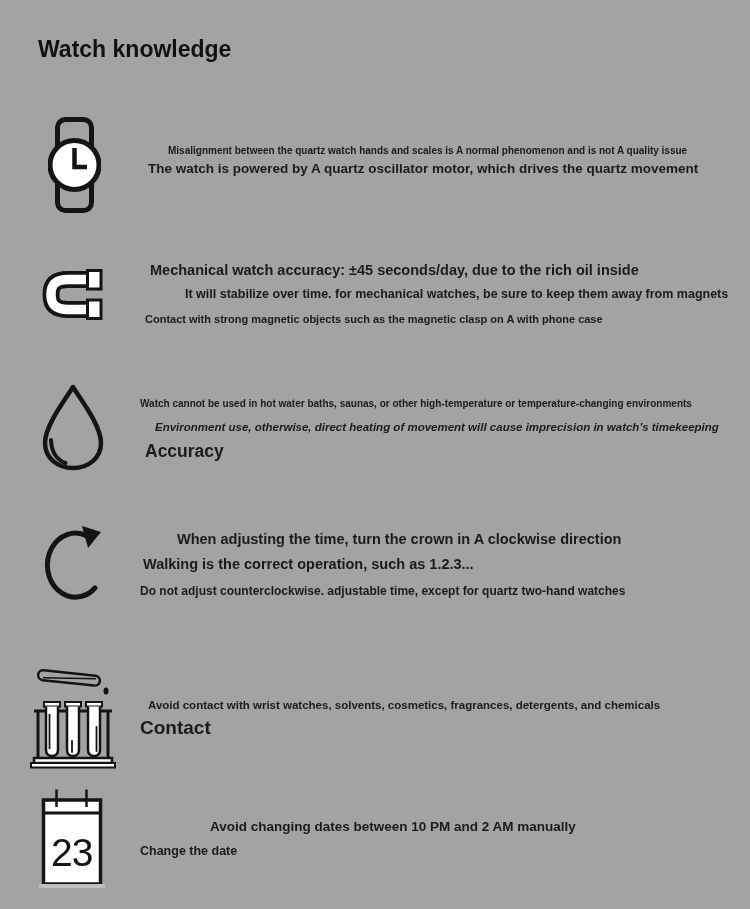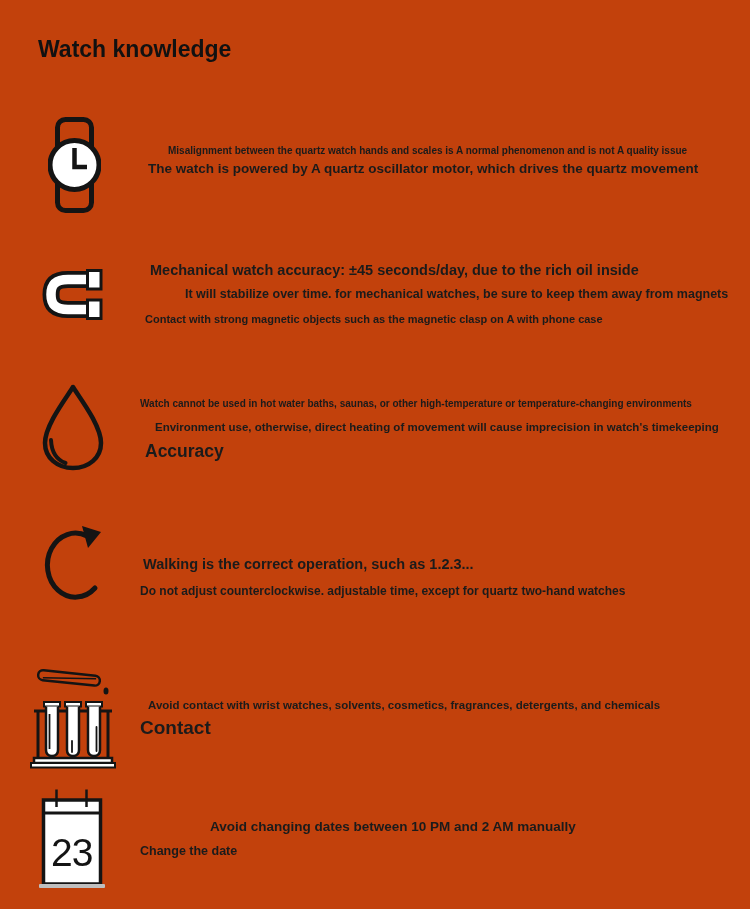--- a/index.html
+++ b/index.html
@@ -3,21 +3,21 @@
 <meta charset="utf-8">
 <style>
   html,body{margin:0;padding:0;}
   body{
     font-family:"Liberation Sans", sans-serif;
     background:#ffffff;
   }
   .page{
     position:relative;
     width:750px;height:909px;
-    background:#c2410c;
+    background:#a3a3a3;
     overflow:hidden;
     color:#1b1b1b;
   }
   .title{
     position:absolute;left:38px;top:36px;
     margin:0;font-size:23px;font-weight:700;color:#111;
     white-space:nowrap;
   }
   .section{position:absolute;left:0;width:750px;}
   .icon{position:absolute;}
@@ -74,31 +74,32 @@
   </div>
 
   <div class="section" style="top:384px;height:90px;">
     <div class="icon" style="left:40px;top:0px;">
       <svg width="66" height="87" viewBox="0 0 66 87" fill="none">
         <path d="M33 3 C27 13 5 41 5 59 C5 74 17.5 84 33 84 C48.5 84 61 74 61 59 C61 41 39 13 33 3 Z" stroke="#141414" stroke-width="4.5" stroke-linejoin="round"></path>
         <path d="M11 56 C11.5 67 16 75.5 25.5 79" stroke="#141414" stroke-width="4" stroke-linecap="round"></path>
       </svg>
     </div>
     <p class="ln fs10" style="left:140px;top:14px;">Watch cannot be used in hot water baths, saunas, or other high-temperature or temperature-changing environments</p>
-    <p class="ln fs115" style="left:155px;top:37px;">Environment use, otherwise, direct heating of movement will cause imprecision in watch's timekeeping</p>
+    <p class="ln fs115" style="left:155px;top:37px;font-style:italic;">Environment use, otherwise, direct heating of movement will cause imprecision in watch's timekeeping</p>
     <p class="ln fs175" style="left:145px;top:57px;">Accuracy</p>
   </div>
 
   <div class="section" style="top:523px;height:85px;">
     <div class="icon" style="left:43px;top:0px;">
       <svg width="70" height="78" viewBox="0 0 70 78" fill="none">
         <path d="M44 13 A28 32 0 1 0 52 65" stroke="#141414" stroke-width="5" stroke-linecap="round"></path>
         <polygon points="58,9 39,3 45,25" fill="#141414"></polygon>
       </svg>
     </div>
+    <p class="ln fs145" style="left:177px;top:8px;">When adjusting the time, turn the crown in A clockwise direction</p>
     <p class="ln fs145" style="left:143px;top:33px;">Walking is the correct operation, such as 1.2.3...</p>
     <p class="ln fs12" style="left:140px;top:61px;">Do not adjust counterclockwise. adjustable time, except for quartz two-hand watches</p>
   </div>
 
   <div class="section" style="top:664px;height:110px;">
     <div class="icon" style="left:30px;top:0px;">
       <svg width="86" height="105" viewBox="0 0 86 105" fill="none">
 
         <g transform="rotate(6 40 14)">
           <rect x="8" y="9" width="62" height="10" rx="5" stroke="#141414" stroke-width="2.5"></rect>

